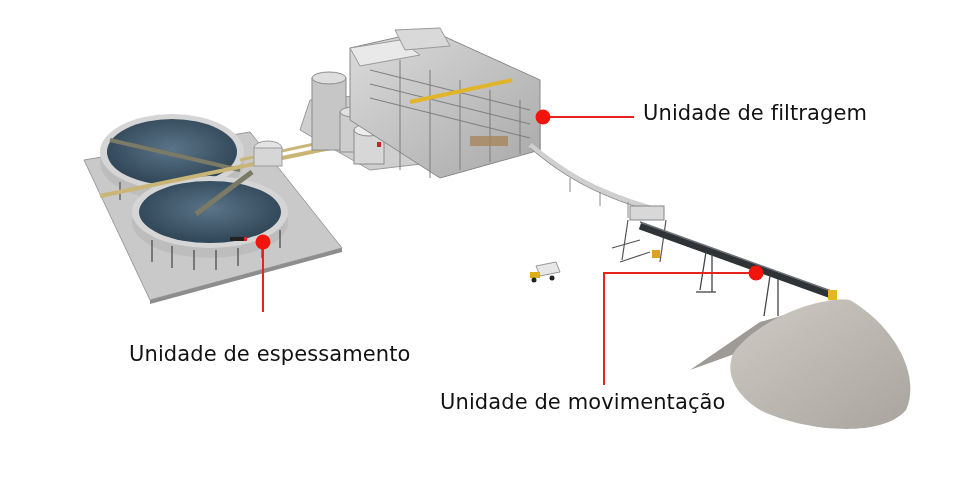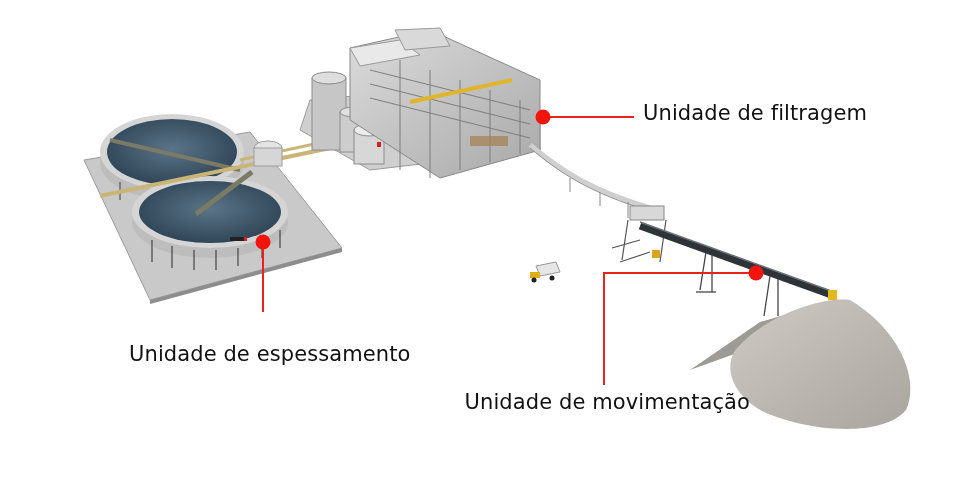--- a/index.html
+++ b/index.html
@@ -1,21 +1,21 @@
 <!DOCTYPE html>
 <html><head>
 <meta charset="utf-8">
 <style>
   html, body { margin: 0; padding: 0; background: #ffffff; }
   body { width: 980px; height: 482px; overflow: hidden; position: relative;
          font-family: "DejaVu Sans", "Liberation Sans", sans-serif; }
   #stage { position: absolute; left: 0; top: 0; width: 980px; height: 482px; }
   .label { position: absolute; color: #111111; font-size: 21px; line-height: 25px;
            white-space: nowrap; letter-spacing: 0.1px; }
-  .label-center { text-align: right; }
+  .label-center { text-align: left; }
   svg { position: absolute; left: 0; top: 0; }
 </style>
 </head>
 <body>
 
 <div id="stage">
 
   <svg width="980" height="482" viewBox="0 0 980 482">
     <defs>
       <radialGradient id="water" cx="50%" cy="45%" r="60%">

